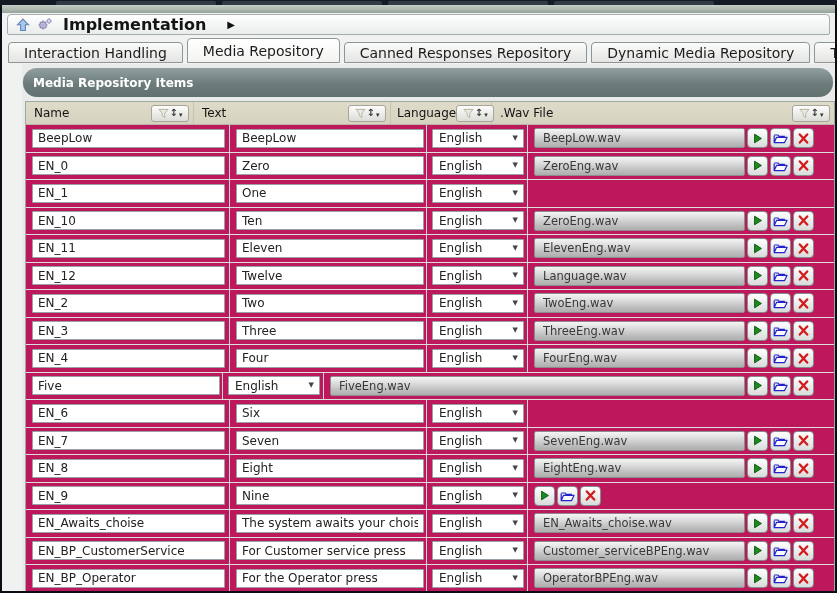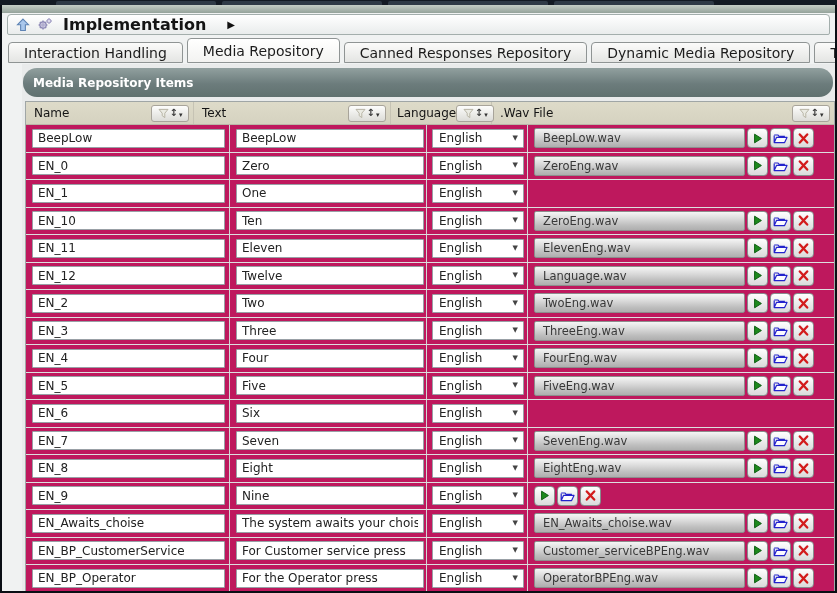--- a/index.html
+++ b/index.html
@@ -474,23 +474,20 @@
       </button>
       <button class="mbtn">
         <svg width="11" height="11" viewBox="0 0 11 11">
           <path d="M1.8 1.4 L9.2 9.6 M9.2 1.4 L1.8 9.6" stroke="#d21c1c" stroke-width="2.3" stroke-linecap="round"></path>
         </svg>
       </button>
     </div>
   </div>
 
   <div class="trow">
-    <div class="tcell cname">
-      <input class="tin" value="EN_5" style="">
-    </div>
     <div class="tcell ctext">
       <input class="tin" value="Five" style="">
     </div>
     <div class="tcell clang">
       <div class="combo">
         <span>English</span>
         <span class="caret">▼</span>
       </div>
     </div>
     <div class="tcell cwav">

